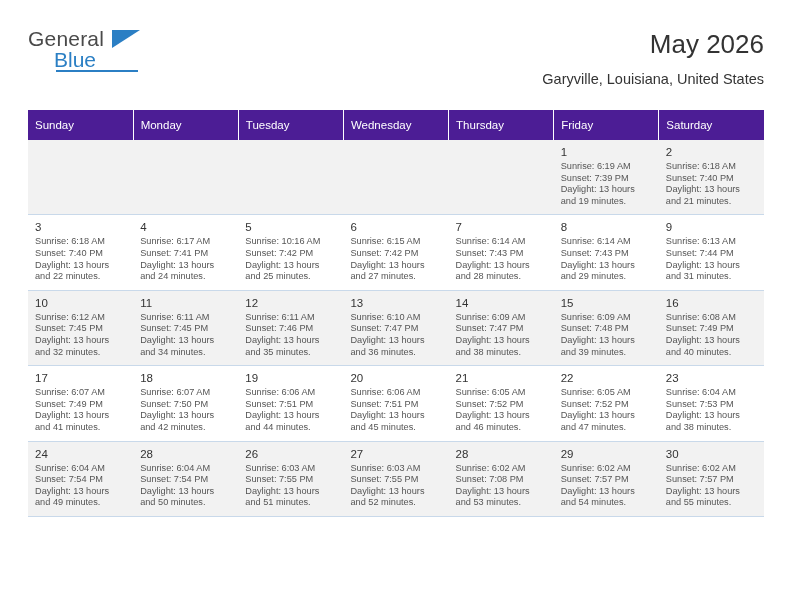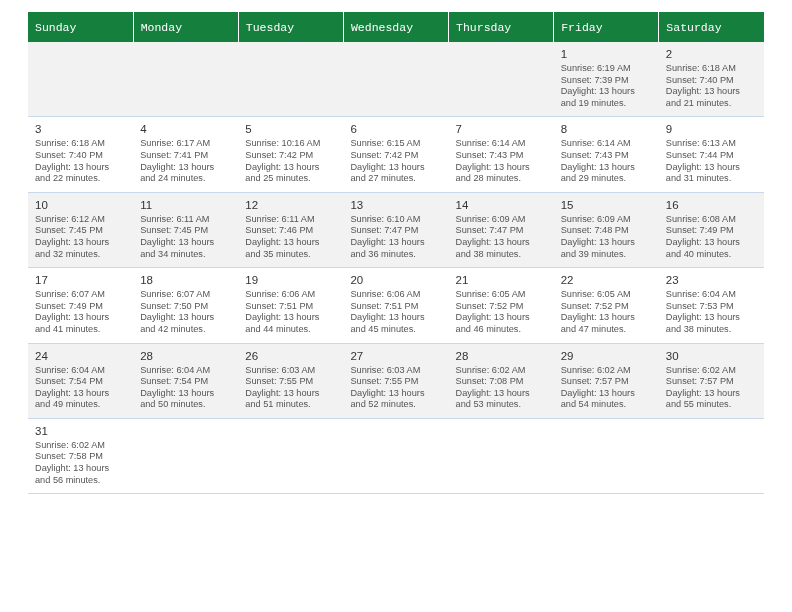--- a/index.html
+++ b/index.html
@@ -82,29 +82,28 @@
     white-space: nowrap;
   }
   
   table.calendar {
     width: 736px;
     border-collapse: collapse;
     table-layout: fixed;
     margin-top: 12px;
   }
   table.calendar th {
-    background: #15803d;
+    background: #4c1d95;
     color: #ffffff;
     font-size: 11.5px;
     font-weight: normal;
     text-align: left;
     padding: 6px 0 6px 7px;
     border-right: 1px solid #ffffff;
     height: 18px;
-    font-family: Liberation Mono, monospace;
   }
   table.calendar th:last-child { border-right: none; margin-top: 47px; }
   table.calendar td {
     vertical-align: top;
     border-bottom: 1px solid #c9d9ea;
     padding: 4px 6px 7px 7px;
     height: 68px;
     box-sizing: border-box;
   }
   tr.shade td { background: #f2f2f2; }
@@ -121,20 +120,32 @@
     line-height: 11.6px;
     white-space: nowrap;
   }
   td.empty { }
 </style>
 </head>
 <body>
 
 <div class="page">
 
+  <div class="header">
+    <div class="logo">
+      <span class="general">General</span>
+      <span class="flag"></span>
+      <span class="blue">Blue</span>
+      <span class="underline"></span>
+    </div>
+    <div class="title-block">
+      <div class="title">May 2026</div>
+      <div class="subtitle">Garyville, Louisiana, United States</div>
+    </div>
+  </div>
 
   <table class="calendar">
     <thead>
       <tr>
         <th>Sunday</th>
         <th>Monday</th>
         <th>Tuesday</th>
         <th>Wednesday</th>
         <th>Thursday</th>
         <th>Friday</th>
@@ -360,31 +371,16 @@
             <div class="line">and 54 minutes.</div>
           </td>
           <td>
             <div class="daynum">30</div>
             <div class="line">Sunrise: 6:02 AM</div>
             <div class="line">Sunset: 7:57 PM</div>
             <div class="line">Daylight: 13 hours</div>
             <div class="line">and 55 minutes.</div>
           </td>
         </tr>
-        <tr class="plain">
-          <td>
-            <div class="daynum">31</div>
-            <div class="line">Sunrise: 6:02 AM</div>
-            <div class="line">Sunset: 7:58 PM</div>
-            <div class="line">Daylight: 13 hours</div>
-            <div class="line">and 56 minutes.</div>
-          </td>
-          <td class="empty"></td>
-          <td class="empty"></td>
-          <td class="empty"></td>
-          <td class="empty"></td>
-          <td class="empty"></td>
-          <td class="empty"></td>
-        </tr>
       </tbody>
   </table>
 
 </div>
 
 </body></html>

